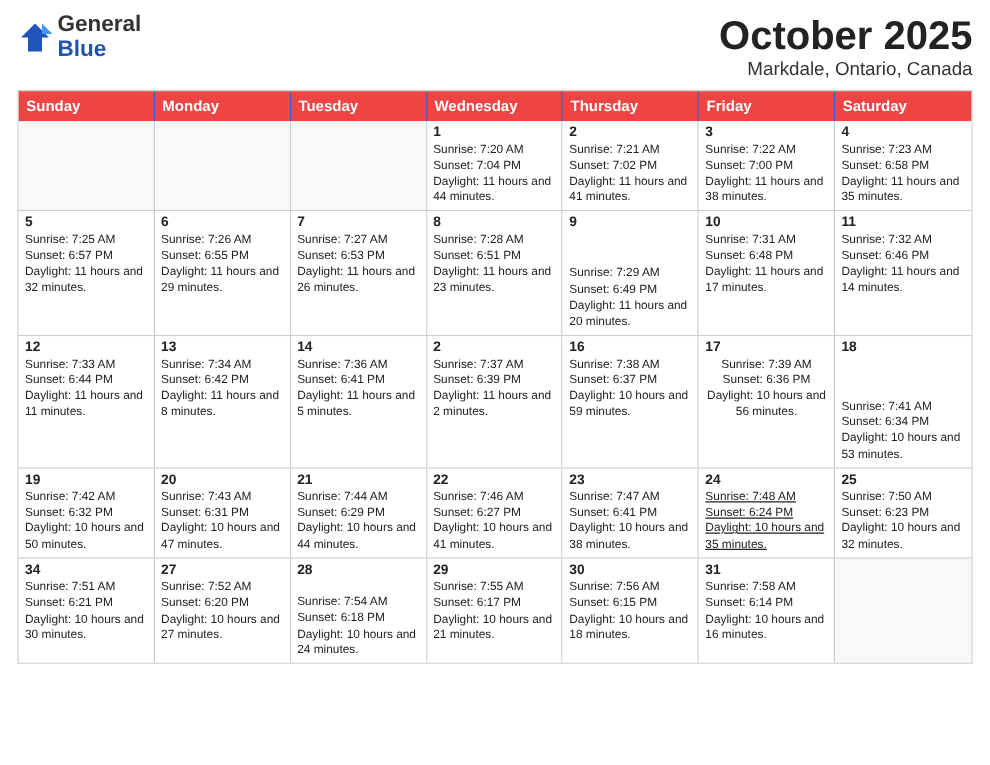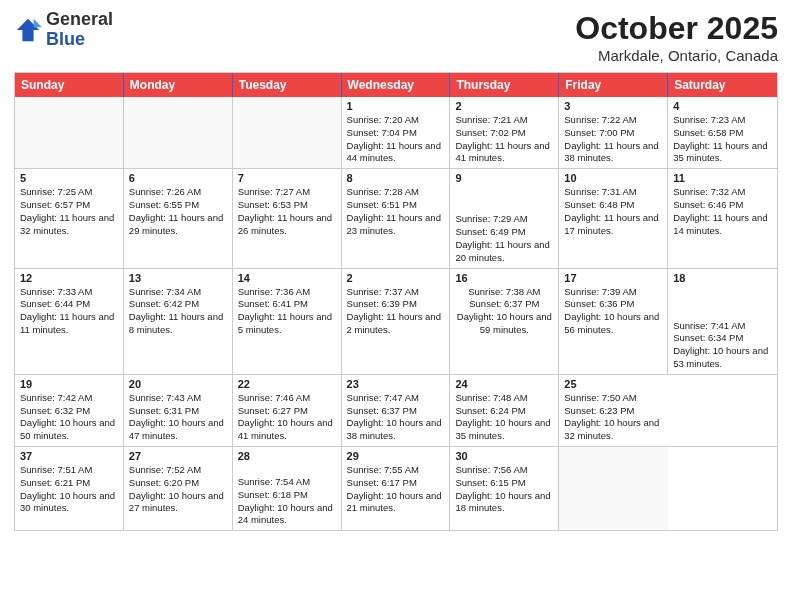--- a/index.html
+++ b/index.html
@@ -232,27 +232,27 @@
 Daylight: 11 hours and 5 minutes.</div>
           </div>
           <div class="cal-cell">
             <span class="day-num">2</span>
             <div class="cell-text" style="white-space: pre-line;">Sunrise: 7:37 AM
 Sunset: 6:39 PM
 Daylight: 11 hours and 2 minutes.</div>
           </div>
           <div class="cal-cell">
             <span class="day-num">16</span>
-            <div class="cell-text" style="white-space: pre-line; text-align: center;">Sunrise: 7:38 AM
+            <div class="cell-text" style="white-space: pre-line;">Sunrise: 7:38 AM
 Sunset: 6:37 PM
 Daylight: 10 hours and 59 minutes.</div>
           </div>
           <div class="cal-cell">
             <span class="day-num">17</span>
-            <div class="cell-text" style="white-space: pre-line;">Sunrise: 7:39 AM
+            <div class="cell-text" style="white-space: pre-line; text-align: center;">Sunrise: 7:39 AM
 Sunset: 6:36 PM
 Daylight: 10 hours and 56 minutes.</div>
           </div>
           <div class="cal-cell">
             <span class="day-num">18</span>
             <div class="cell-text" style="white-space: pre-line; margin-top: 36px;">Sunrise: 7:41 AM
 Sunset: 6:34 PM
 Daylight: 10 hours and 53 minutes.</div>
           </div>
         </div>
@@ -263,47 +263,53 @@
 Sunset: 6:32 PM
 Daylight: 10 hours and 50 minutes.</div>
           </div>
           <div class="cal-cell">
             <span class="day-num">20</span>
             <div class="cell-text" style="white-space: pre-line;">Sunrise: 7:43 AM
 Sunset: 6:31 PM
 Daylight: 10 hours and 47 minutes.</div>
           </div>
           <div class="cal-cell">
+            <span class="day-num">21</span>
+            <div class="cell-text" style="white-space: pre-line;">Sunrise: 7:44 AM
+Sunset: 6:29 PM
+Daylight: 10 hours and 44 minutes.</div>
+          </div>
+          <div class="cal-cell">
             <span class="day-num">22</span>
             <div class="cell-text" style="white-space: pre-line;">Sunrise: 7:46 AM
 Sunset: 6:27 PM
 Daylight: 10 hours and 41 minutes.</div>
           </div>
           <div class="cal-cell">
             <span class="day-num">23</span>
             <div class="cell-text" style="white-space: pre-line;">Sunrise: 7:47 AM
-Sunset: 6:37 PM
+Sunset: 6:41 PM
 Daylight: 10 hours and 38 minutes.</div>
           </div>
           <div class="cal-cell">
             <span class="day-num">24</span>
-            <div class="cell-text" style="white-space: pre-line;">Sunrise: 7:48 AM
+            <div class="cell-text" style="white-space: pre-line; text-decoration: underline;">Sunrise: 7:48 AM
 Sunset: 6:24 PM
 Daylight: 10 hours and 35 minutes.</div>
           </div>
           <div class="cal-cell">
             <span class="day-num">25</span>
             <div class="cell-text" style="white-space: pre-line;">Sunrise: 7:50 AM
 Sunset: 6:23 PM
 Daylight: 10 hours and 32 minutes.</div>
           </div>
         </div>
         <div class="cal-row">
           <div class="cal-cell">
-            <span class="day-num">37</span>
+            <span class="day-num">34</span>
             <div class="cell-text" style="white-space: pre-line;">Sunrise: 7:51 AM
 Sunset: 6:21 PM
 Daylight: 10 hours and 30 minutes.</div>
           </div>
           <div class="cal-cell">
             <span class="day-num">27</span>
             <div class="cell-text" style="white-space: pre-line;">Sunrise: 7:52 AM
 Sunset: 6:20 PM
 Daylight: 10 hours and 27 minutes.</div>
           </div>
@@ -317,18 +323,24 @@
             <span class="day-num">29</span>
             <div class="cell-text" style="white-space: pre-line;">Sunrise: 7:55 AM
 Sunset: 6:17 PM
 Daylight: 10 hours and 21 minutes.</div>
           </div>
           <div class="cal-cell">
             <span class="day-num">30</span>
             <div class="cell-text" style="white-space: pre-line;">Sunrise: 7:56 AM
 Sunset: 6:15 PM
 Daylight: 10 hours and 18 minutes.</div>
+          </div>
+          <div class="cal-cell">
+            <span class="day-num">31</span>
+            <div class="cell-text" style="white-space: pre-line;">Sunrise: 7:58 AM
+Sunset: 6:14 PM
+Daylight: 10 hours and 16 minutes.</div>
           </div>
           <div class="cal-cell empty"></div>
         </div>
       </div>
   </div>
 </div>
 
 </body></html>

